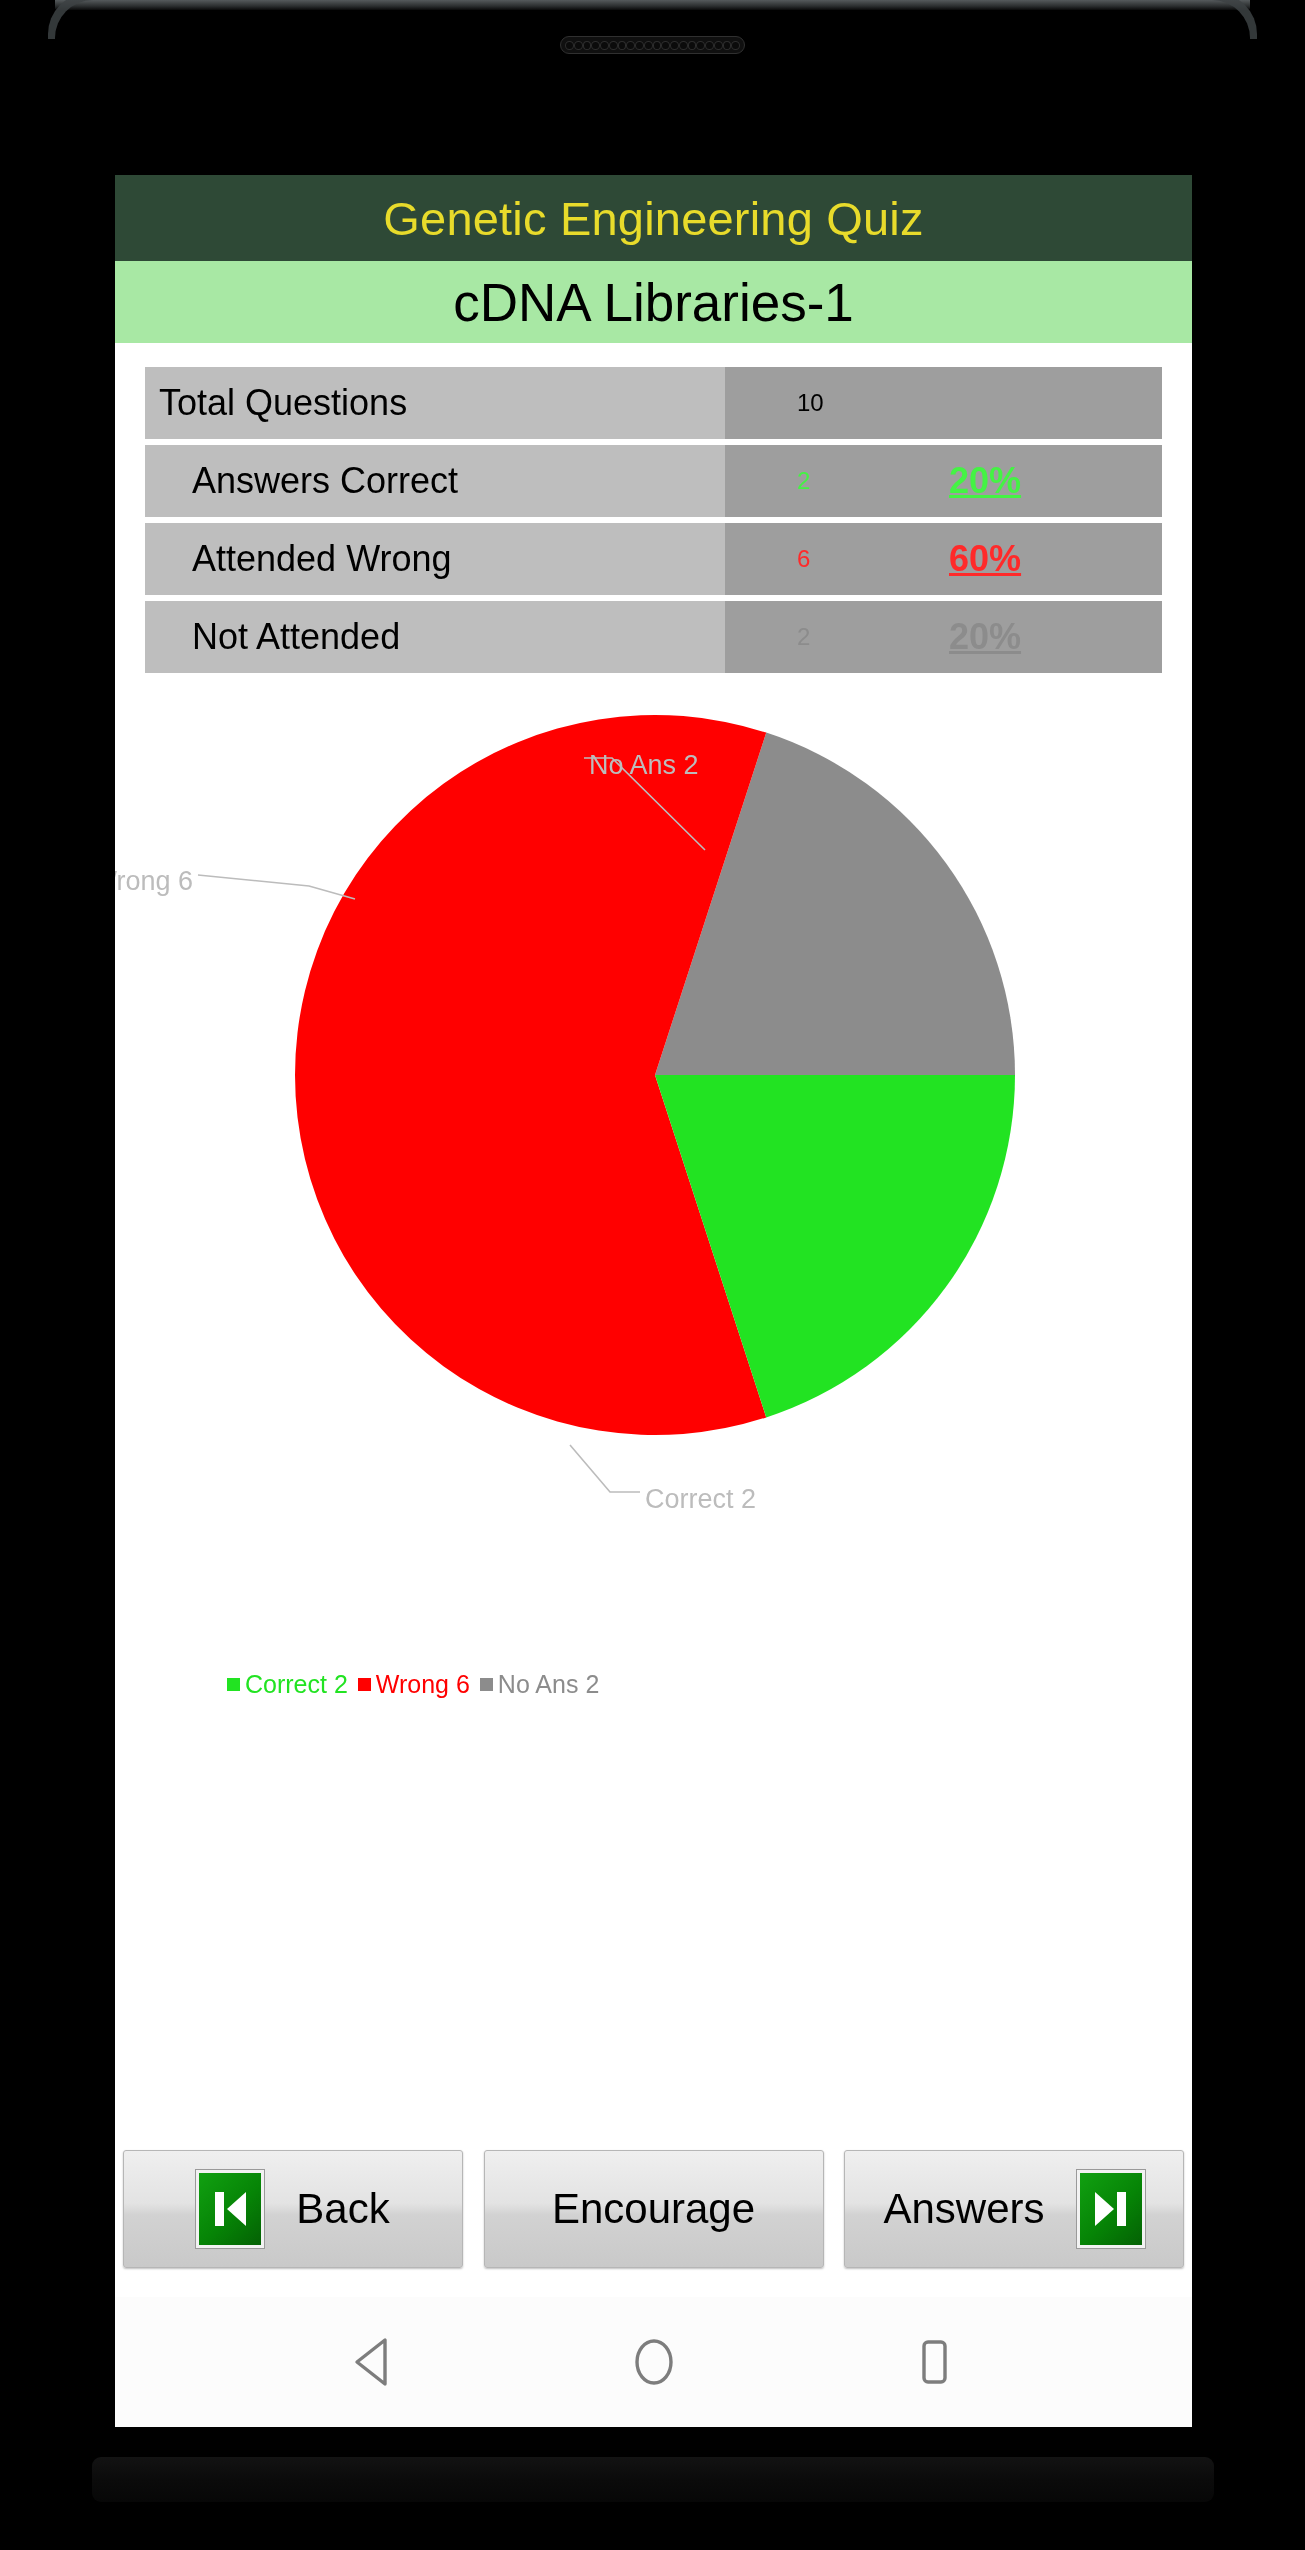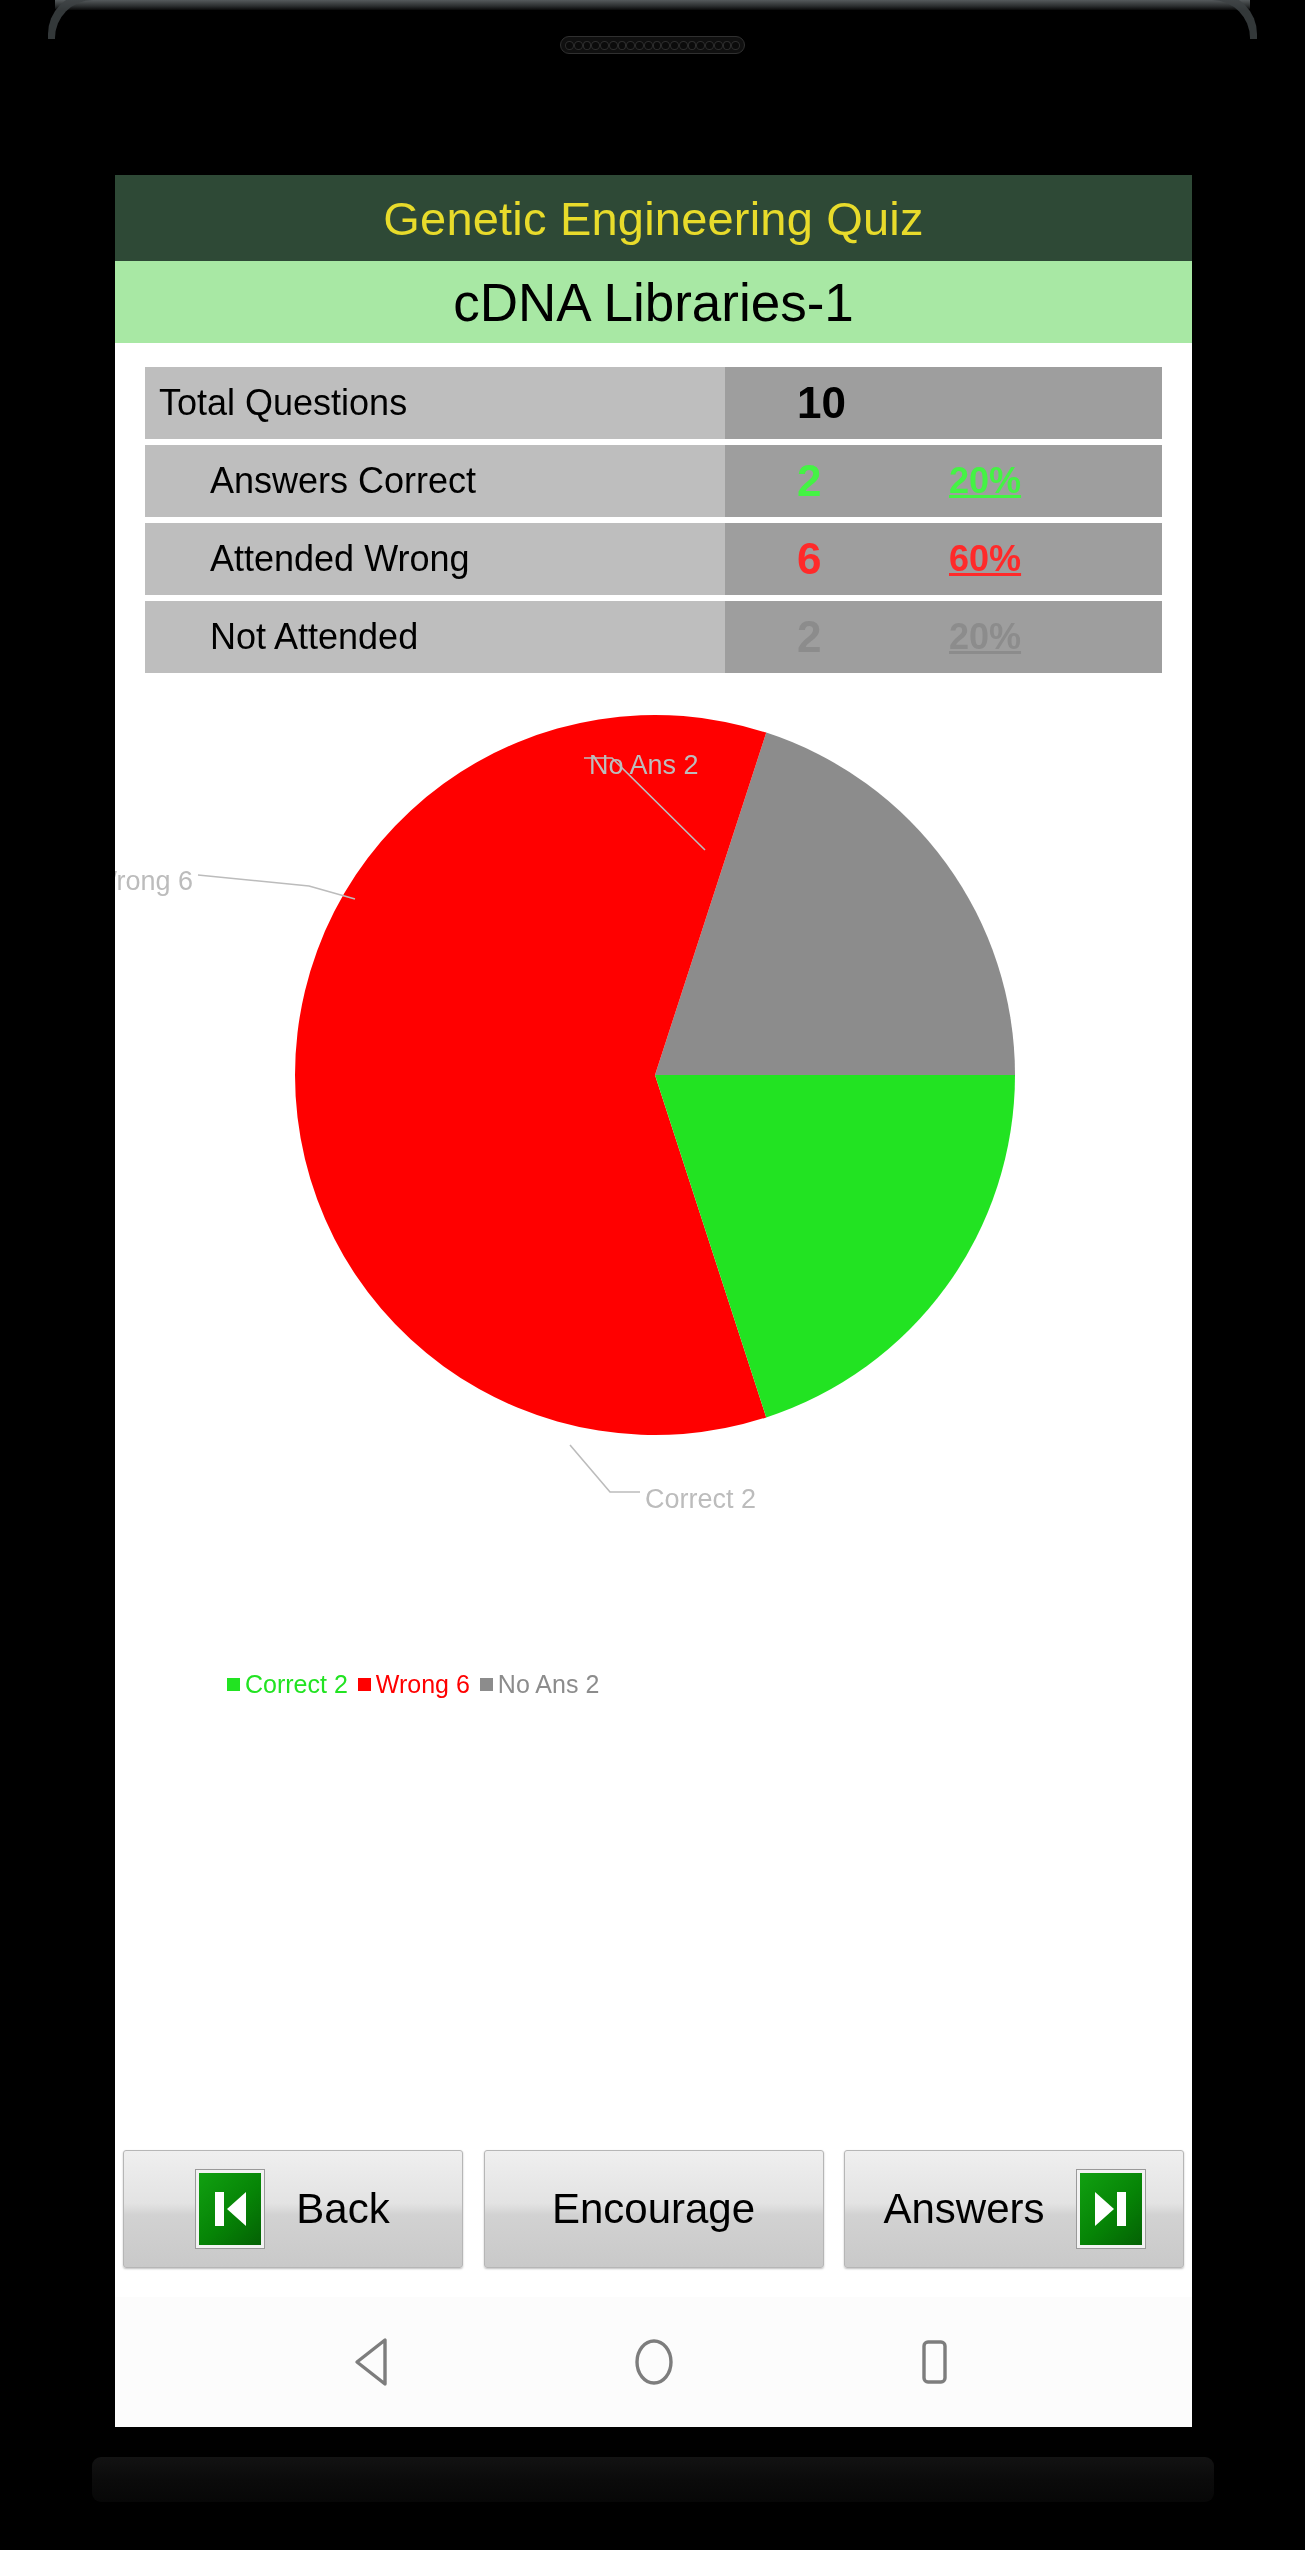--- a/index.html
+++ b/index.html
@@ -123,35 +123,35 @@
     background: #bebebe;
     display: flex;
     align-items: center;
     box-sizing: border-box;
   }
   .stats-label {
     font-size: 36px;
     color: #000000;
     white-space: nowrap;
   }
-  .stats-label-cell.indent .stats-label { padding-left: 65px; }
+  .stats-label-cell.indent .stats-label { padding-left: 47px; }
   .stats-label-cell.flush  .stats-label { padding-left: 14px; }
   .stats-value-cell {
     flex: 1;
     background: #9e9e9e;
     display: flex;
     align-items: center;
     box-sizing: border-box;
     position: relative;
   }
   .stats-count {
     position: absolute;
     left: 72px;
-    font-size: 44px;
-    font-weight: bold;
+    font-size: 24px;
+    font-weight: normal;
   }
   .stats-pct {
     position: absolute;
     left: 224px;
     font-size: 36px;
     font-weight: bold;
     text-decoration: underline;
   }
   .v-total   { color: #000000; }
   .v-correct { color: #44f344; }

